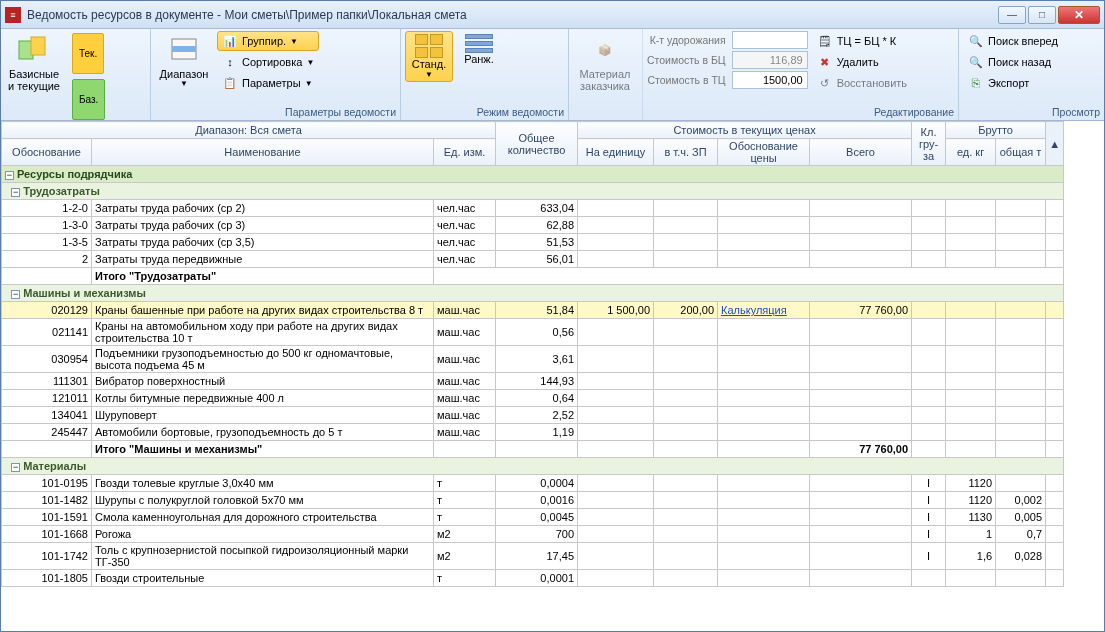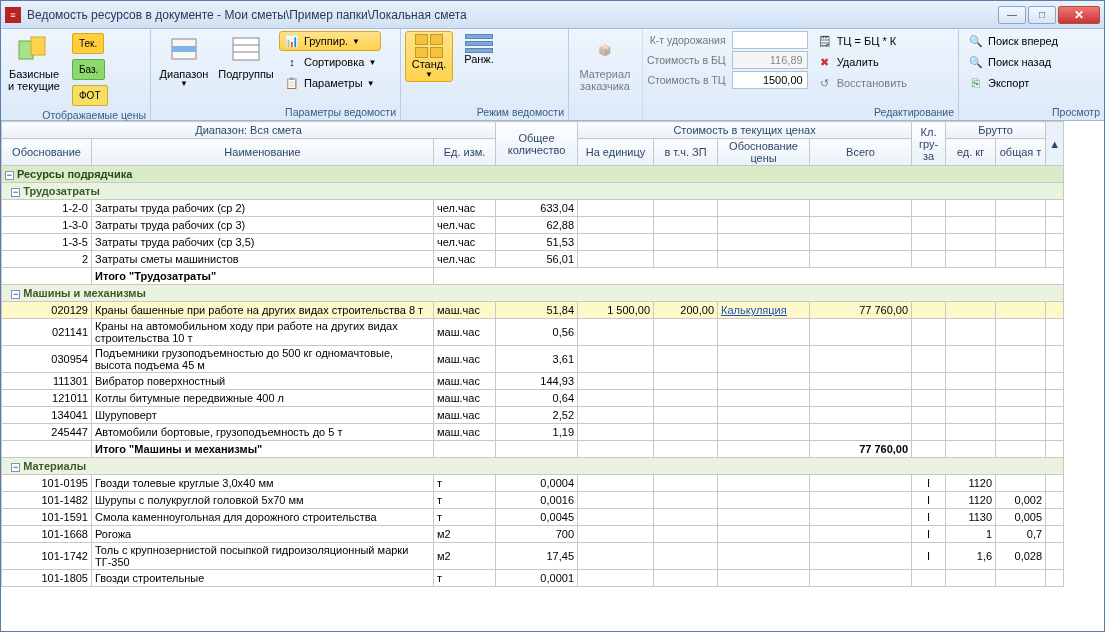--- a/index.html
+++ b/index.html
@@ -13,21 +13,21 @@
 .win-btn.close { width: 42px; background: linear-gradient(#e77,#c33); color: #fff; border-color: #a52; font-weight: bold; font-size: 12px; }
 .ribbon { background: linear-gradient(#eef5fd,#dce9f8); border-bottom: 1px solid #a0b8d6; display: flex; height: 92px; }
 .ribbon-group { border-right: 1px solid #b8cce2; display: flex; flex-direction: column; padding: 2px 4px 0; }
 .ribbon-body { flex: 1; display: flex; align-items: flex-start; gap: 4px; }
 .ribbon-label { text-align: right; font-size: 10.5px; color: #3c5b86; padding: 1px 0 2px; }
 .rbtn-lg { display: flex; flex-direction: column; align-items: center; width: 58px; padding: 2px; border: 1px solid transparent; border-radius: 3px; cursor: pointer; text-align: center; line-height: 1.1; }
 .rbtn-lg .ico { width: 32px; height: 32px; margin-bottom: 2px; display: flex; align-items: center; justify-content: center; }
 .rbtn-sm { display: flex; align-items: center; gap: 4px; padding: 1px 4px; border: 1px solid transparent; border-radius: 3px; cursor: pointer; white-space: nowrap; }
 .rbtn-sm .ico { width: 16px; height: 16px; display: flex; align-items: center; justify-content: center; }
 .rstack { display: flex; flex-direction: column; gap: 1px; }
-.pill { border-radius: 2px; padding: 4px 6px; font-size: 10px; }
+.pill { border-radius: 2px; padding: 14px 6px; font-size: 10px; }
 .pill.tek { background: #ffcf3d; border: 1px solid #d8a820; }
 .pill.baz { background: #8ed86f; border: 1px solid #5fae42; }
 .pill.fot { background: #f6df63; border: 1px solid #cfa82c; }
 .std-btn { background: linear-gradient(#ffe38a,#ffd24d); border: 1px solid #d8a820; border-radius: 3px; padding: 2px; display: flex; flex-direction: column; align-items: center; width: 48px; cursor: pointer; }
 .ico-grid { width: 28px; height: 24px; display: grid; grid-template-columns: 1fr 1fr; grid-template-rows: 1fr 1fr; gap: 2px; }
 .ico-grid span { background: #f4c33e; border: 1px solid #c79a1f; }
 .ico-rows { display: flex; flex-direction: column; gap: 2px; width: 28px; }
 .ico-rows span { height: 5px; background: #7fa8d8; border: 1px solid #5a84b5; }
 .edit-grid { display: grid; grid-template-columns: auto auto; gap: 2px 6px; align-items: center; }
 .edit-grid label { color: #777; font-size: 10.5px; text-align: right; }
@@ -96,30 +96,20 @@
       <div class="ribbon-body">
         <div class="rbtn-lg">
           <div class="ico">
               <svg width="30" height="28">
                 <rect x="3" y="3" width="24" height="20" fill="#f8f8f8" stroke="#888"></rect>
                 <rect x="3" y="10" width="24" height="6" fill="#7fb4ea"></rect>
               </svg>
             </div>
           <span>Диапазон</span>
             <span style="font-size:8px">▼</span>
-        </div>
-        <div class="rbtn-lg">
-          <div class="ico">
-              <svg width="30" height="28">
-                <rect x="2" y="2" width="26" height="22" fill="#fff" stroke="#888"></rect>
-                <line x1="2" y1="9" x2="28" y2="9" stroke="#888"></line>
-                <line x1="2" y1="16" x2="28" y2="16" stroke="#888"></line>
-              </svg>
-            </div>
-          <span>Подгруппы</span>
         </div>
         <div class="rstack">
           <div class="rbtn-sm" style="background:linear-gradient(#ffe38a,#ffd24d);border-color:#d8a820">
               <span class="ico">📊</span>
               <span>Группир.</span> 
               <span style="font-size:8px">▼</span>
             </div>
           <div class="rbtn-sm">
               <span class="ico">↕</span>
               <span>Сортировка</span> 
@@ -305,21 +295,21 @@
             <td class=""></td>
             <td class=""></td>
             <td class=""></td>
             <td class=""></td>
             <td class=""></td>
             <td class=""></td>
             <td class=""></td>
           </tr>
           <tr class="">
             <td class="code">2</td>
-            <td class="">Затраты сметы машинистов</td>
+            <td class="">Затраты труда передвижные</td>
             <td class="">чел.час</td>
             <td class="num">56,01</td>
             <td class=""></td>
             <td class=""></td>
             <td class=""></td>
             <td class=""></td>
             <td class=""></td>
             <td class=""></td>
             <td class=""></td>
             <td class=""></td>

